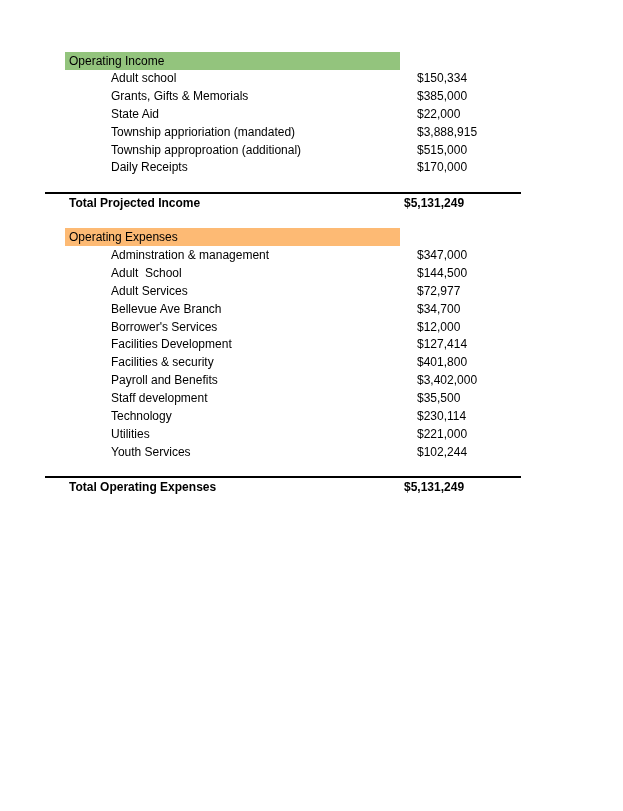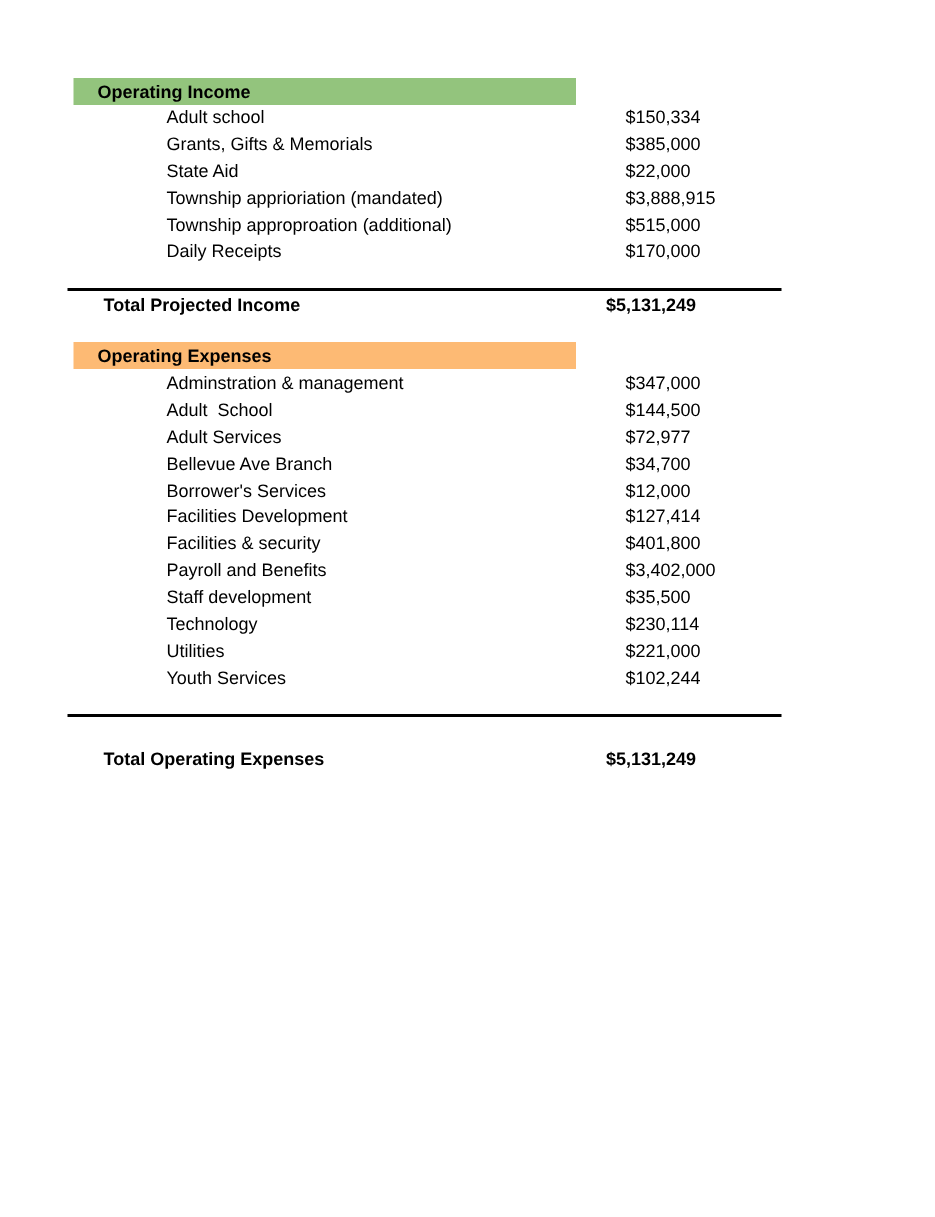--- a/index.html
+++ b/index.html
@@ -16,27 +16,27 @@
       color: #000000;
       font-size: 12px;
     }
     .page {
       position: absolute;
       left: 0; top: 0;
       width: 623px; height: 811px;
     }
     .section-header {
       position: absolute;
-      left: 49px;
+      left: 65px;
       width: 335px;
       height: 18px;
       line-height: 18px;
-      font-weight: bold;
+      font-weight: normal;
       font-size: 12px;
-      padding-left: 16px;
+      padding-left: 4px;
       box-sizing: border-box;
     }
     .income-header { top: 52px; }
     .expense-header { top: 228px; }
     .rows {
       position: absolute;
       left: 0;
       width: 623px;
     }
     .row {
@@ -168,18 +168,18 @@
       <span class="value">$221,000</span>
     </div>
     <div class="row">
       <span class="label">Youth Services</span>
       <span class="value">$102,244</span>
     </div>
   </div>
 
   <div class="rule" style="top:476px;"></div>
 
-  <div class="total-row" style="top:478px;margin-top:19px;">
+  <div class="total-row" style="top:478px;">
     <span class="label">Total Operating Expenses</span>
     <span class="value">$5,131,249</span>
   </div>
 
 </div>
 
 </body></html>

